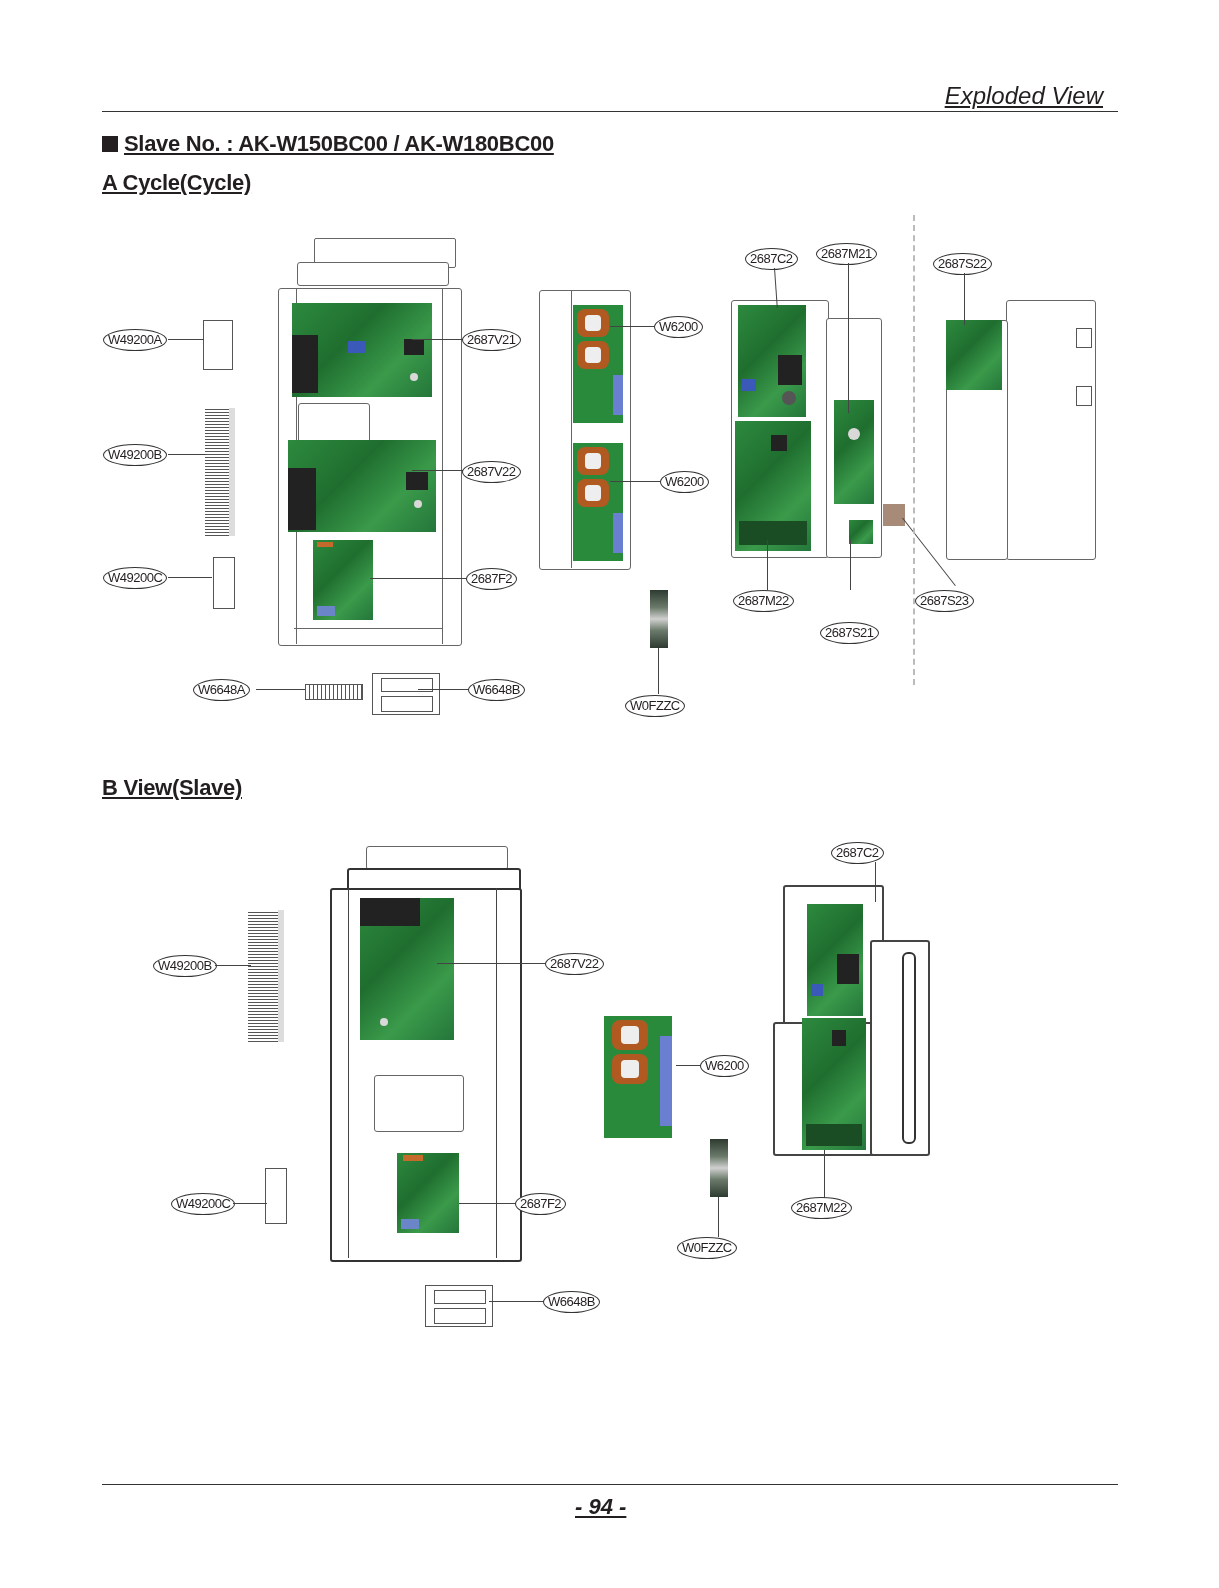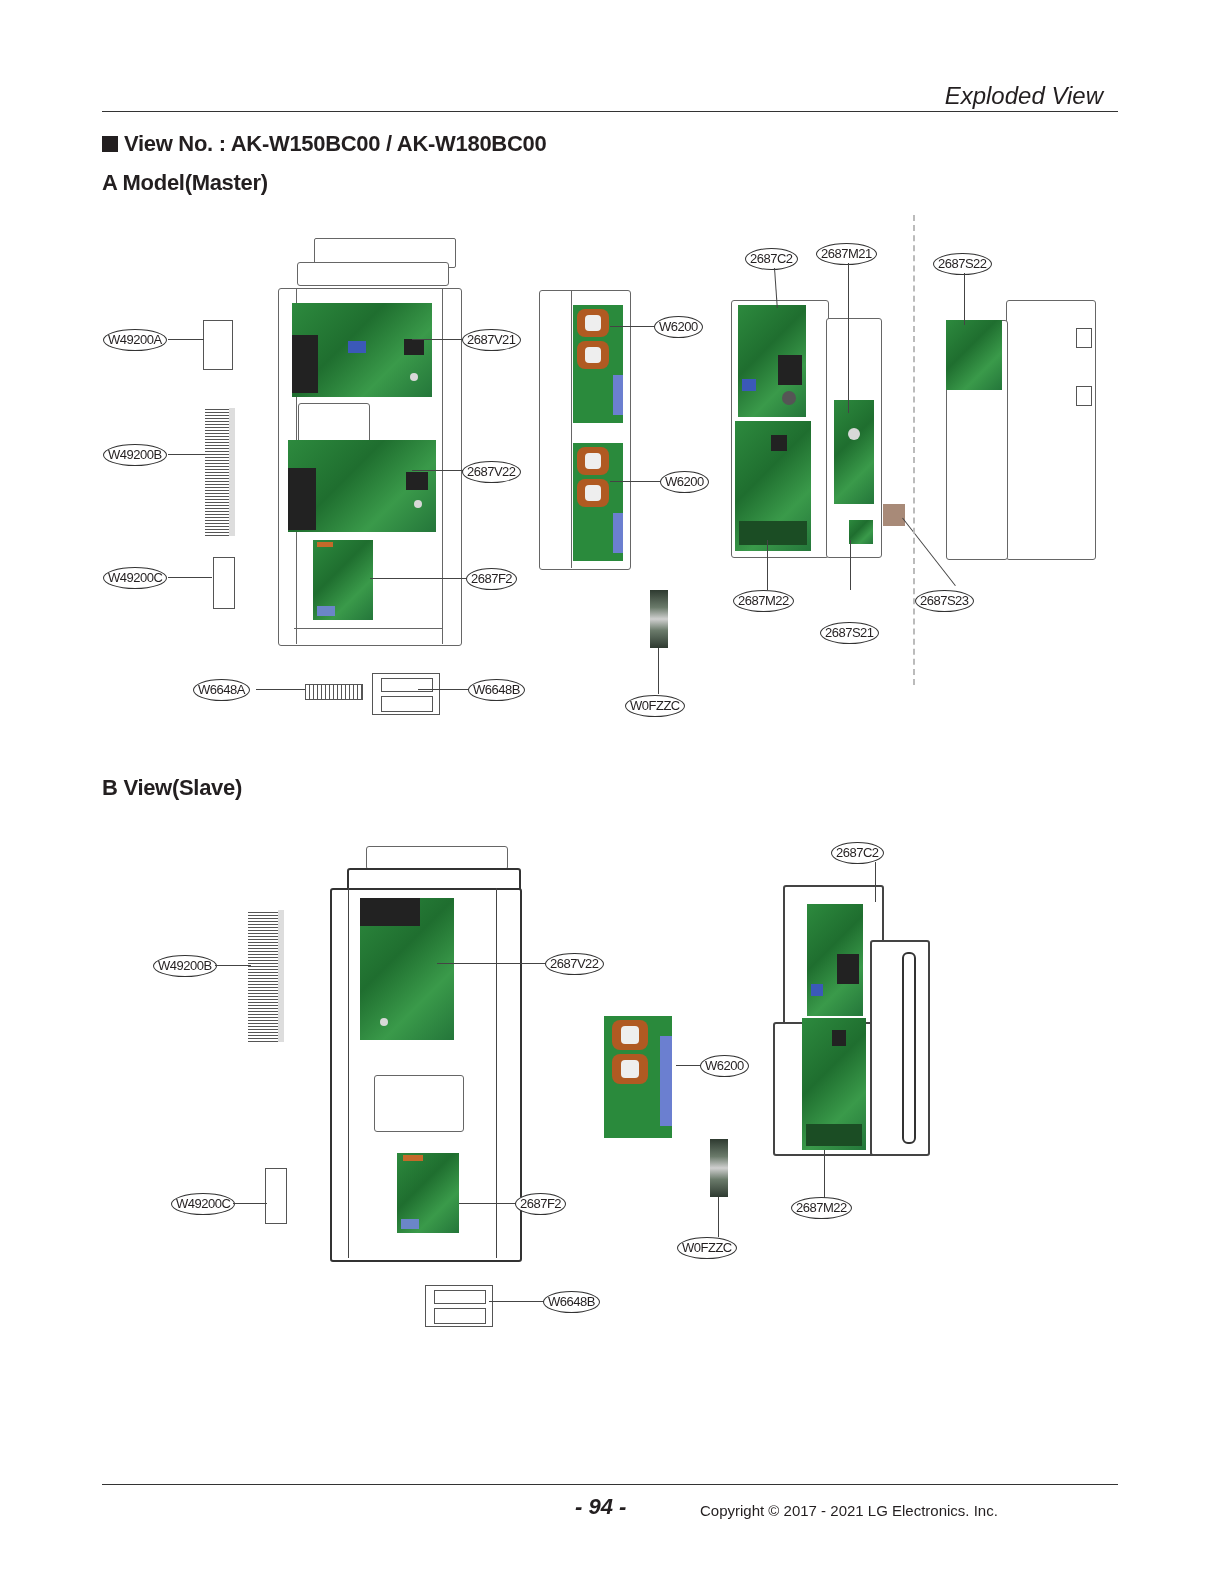--- a/index.html
+++ b/index.html
@@ -1,18 +1,18 @@
 <!DOCTYPE html>
 <html><head>
 <meta charset="utf-8">
 <style>
   html, body { margin:0; padding:0; background:#ffffff; }
   body { width:1219px; height:1588px; position:relative; overflow:hidden;
          font-family:"Liberation Sans", sans-serif; color:#231f20; }
-  .abs { position:absolute; }
+  .abs { position:absolute;text-decoration:underline; }
   .header-title { right:116px; top:82px; font-size:24px; font-style:italic; color:#231f20; }
   .rule { left:102px; width:1016px; height:1px; background:#333; }
   .model { left:102px; top:131px; font-size:22px; font-weight:bold; letter-spacing:-0.3px; }
   .model .sq { display:inline-block; width:16px; height:16px; background:#231f20; margin-right:6px; vertical-align:-1px; }
   .section { left:102px; font-size:22px; font-weight:bold; letter-spacing:-0.3px; }
   .callout { position:absolute; border:1px solid #333; border-radius:50%; background:#fff;
              font-size:13px; text-align:center; line-height:20px; height:20px; padding:0 4px;
              letter-spacing:-0.5px; white-space:nowrap; }
   .line { position:absolute; background:#444; }
   .frame { position:absolute; border:1px solid #666; border-radius:3px; background:#fff; }
@@ -31,22 +31,22 @@
   .dashed { position:absolute; border-left:2px dashed #bbb; }
   .terminal { position:absolute; border:1px solid #555; background:#fff; }
   .footer-page { left:575px; top:1494px; font-size:22px; font-weight:bold; font-style:italic; }
   .footer-copy { left:700px; top:1500px; font-size:15px; line-height:22px; }
 </style>
 </head>
 <body>
 
 <div class="abs header-title">Exploded View</div>
 <div class="abs rule" style="top:111px;"></div>
-<div class="abs model"><span class="sq"></span><span>View No. : AK-W150BC00 / AK-W180BC00</span></div>
-<div class="abs section" style="top:170px;">A Model(Master)</div>
+<div class="abs model"><span class="sq"></span><span>Slave No. : AK-W150BC00 / AK-W180BC00</span></div>
+<div class="abs section" style="top:170px;">A Cycle(Cycle)</div>
 
 <div>
 
   <div class="frame" style="left:314px;top:238px;width:140px;height:28px;border-radius:2px;"></div>
   <div class="frame" style="left:297px;top:262px;width:150px;height:22px;"></div>
   <div class="frame" style="left:278px;top:288px;width:182px;height:356px;"></div>
   <div class="abs" style="left:296px;top:288px;width:1px;height:356px;background:#666;"></div>
   <div class="abs" style="left:442px;top:288px;width:1px;height:356px;background:#666;"></div>
 
   <div class="pcb" style="left:292px;top:303px;width:140px;height:94px;">
@@ -222,14 +222,13 @@
   </div>
   <div class="callout" style="left:831px;top:842px;">2687C2</div>
   <div class="line" style="left:875px;top:862px;width:1px;height:40px;"></div>
   <div class="line" style="left:824px;top:1150px;width:1px;height:48px;"></div>
   <div class="callout" style="left:791px;top:1197px;">2687M22</div>
 </div>
 
 <div class="abs rule" style="top:1484px;"></div>
 <div class="abs footer-page">- 94 -</div>
 <div class="abs footer-copy">
-  <div>Copyright © 2017 - 2021 LG Electronics. Inc.</div>
 </div>
 
 </body></html>

